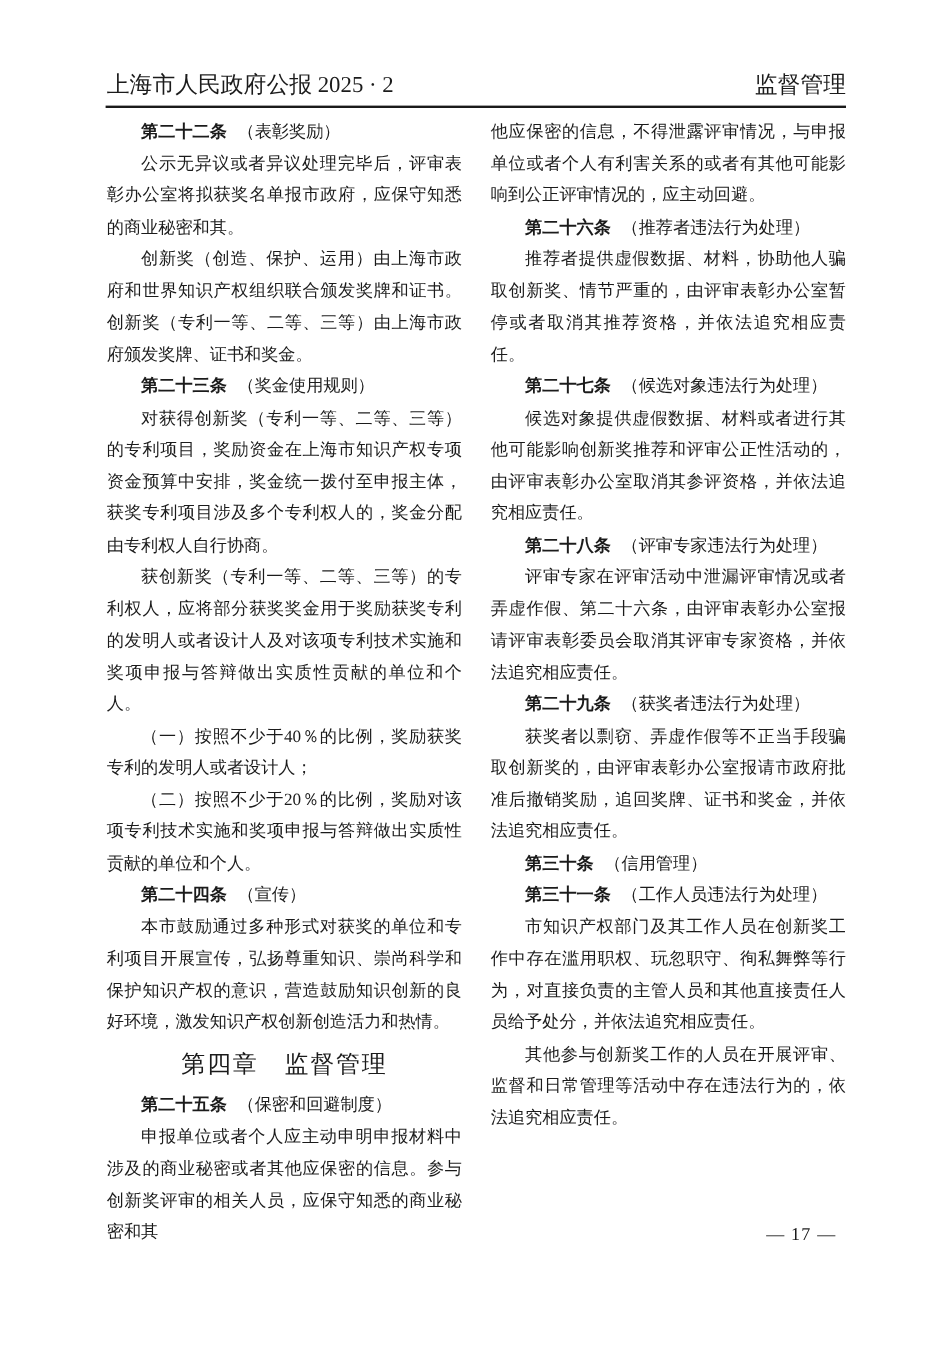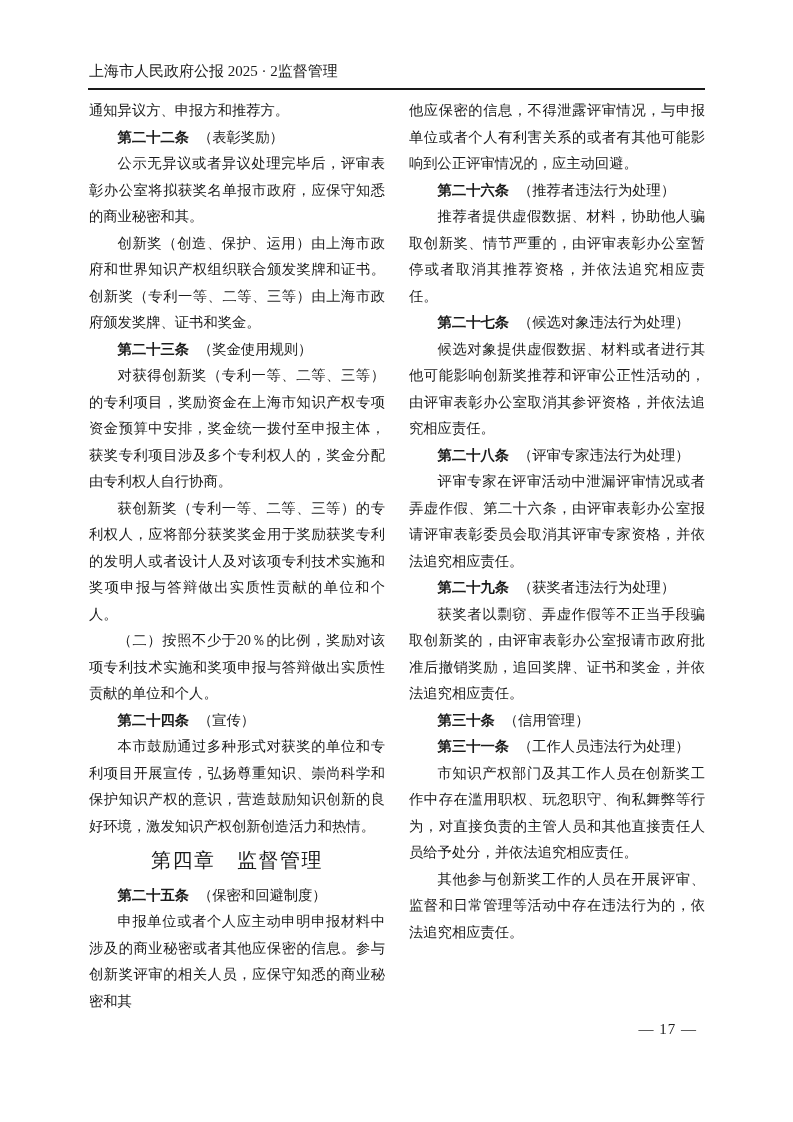--- a/index.html
+++ b/index.html
@@ -15,21 +15,22 @@
     font-family: "Liberation Serif", "DejaVu Serif", serif;
     color: #1b1b1b;
     overflow: hidden;
   }
   .header {
     position: absolute;
     left: 89px;
     top: 62px;
     width: 616px;
     display: flex;
-    font-size: 15px;
+    justify-content: space-between;
+    font-size: 19px;
     line-height: 19px;
     color: #1b1b1b;
   }
   .header-rule {
     position: absolute;
     left: 88px;
     top: 88px;
     width: 617px;
     height: 0;
     border-top: 2px solid #1a1a1a;
@@ -82,27 +83,27 @@
 
   <div class="header">
     <span>上海市人民政府公报 2025 · 2</span>
     <span>监督管理</span>
   </div>
 
   <div class="header-rule"></div>
 
   <div class="columns">
     <div class="col" id="col-left">
-        <p class="cont">通知异议方、申报方和推荐方。</p>
         <p class="article"><span class="art-num">第二十二条</span><span>（表彰奖励）</span></p>
         <p class="para">公示无异议或者异议处理完毕后，评审表彰办公室将拟获奖名单报市政府，应保守知悉的商业秘密和其。</p>
         <p class="para">创新奖（创造、保护、运用）由上海市政府和世界知识产权组织联合颁发奖牌和证书。创新奖（专利一等、二等、三等）由上海市政府颁发奖牌、证书和奖金。</p>
         <p class="article"><span class="art-num">第二十三条</span><span>（奖金使用规则）</span></p>
         <p class="para">对获得创新奖（专利一等、二等、三等）的专利项目，奖励资金在上海市知识产权专项资金预算中安排，奖金统一拨付至申报主体，获奖专利项目涉及多个专利权人的，奖金分配由专利权人自行协商。</p>
         <p class="para">获创新奖（专利一等、二等、三等）的专利权人，应将部分获奖奖金用于奖励获奖专利的发明人或者设计人及对该项专利技术实施和奖项申报与答辩做出实质性贡献的单位和个人。</p>
+        <p class="para">（一）按照不少于40％的比例，奖励获奖专利的发明人或者设计人；</p>
         <p class="para">（二）按照不少于20％的比例，奖励对该项专利技术实施和奖项申报与答辩做出实质性贡献的单位和个人。</p>
         <p class="article"><span class="art-num">第二十四条</span><span>（宣传）</span></p>
         <p class="para">本市鼓励通过多种形式对获奖的单位和专利项目开展宣传，弘扬尊重知识、崇尚科学和保护知识产权的意识，营造鼓励知识创新的良好环境，激发知识产权创新创造活力和热情。</p>
         <p class="chapter">第四章　监督管理</p>
         <p class="article"><span class="art-num">第二十五条</span><span>（保密和回避制度）</span></p>
         <p class="para">申报单位或者个人应主动申明申报材料中涉及的商业秘密或者其他应保密的信息。参与创新奖评审的相关人员，应保守知悉的商业秘密和其</p>
       </div>
     <div class="col" id="col-right">
         <p class="cont">他应保密的信息，不得泄露评审情况，与申报单位或者个人有利害关系的或者有其他可能影响到公正评审情况的，应主动回避。</p>
         <p class="article"><span class="art-num">第二十六条</span><span>（推荐者违法行为处理）</span></p>

